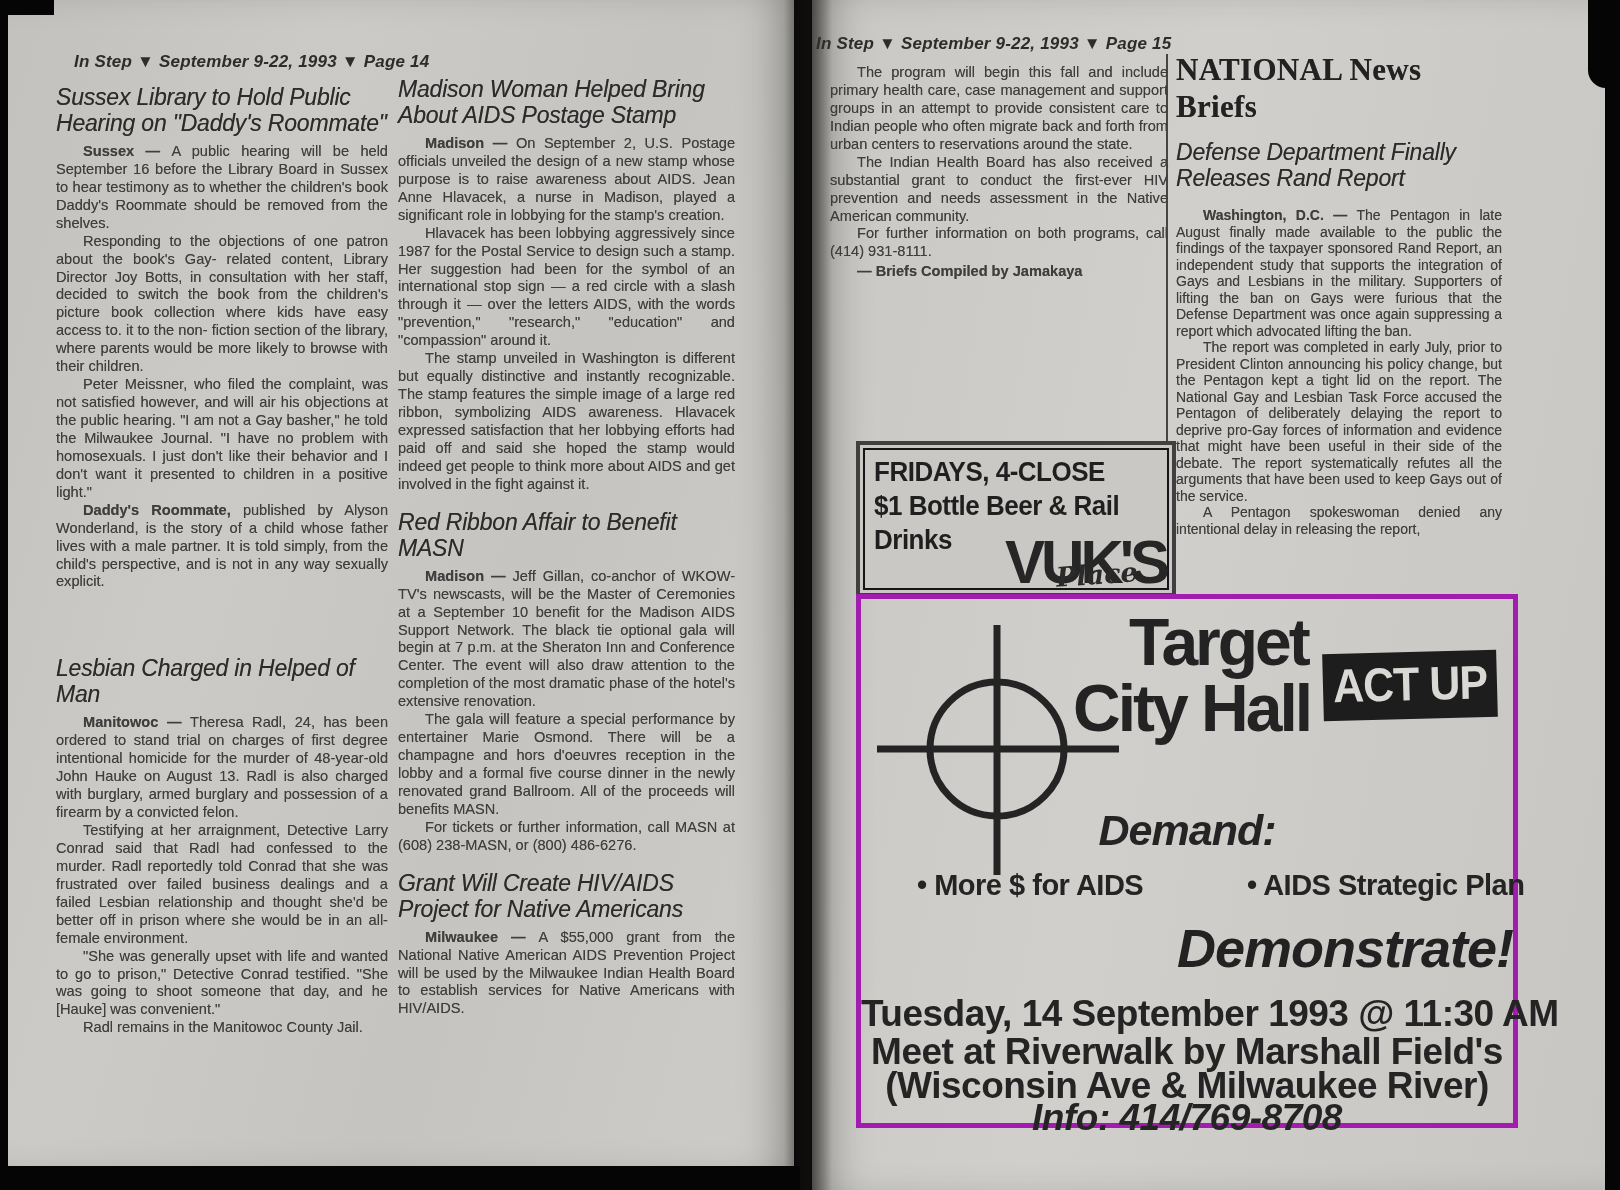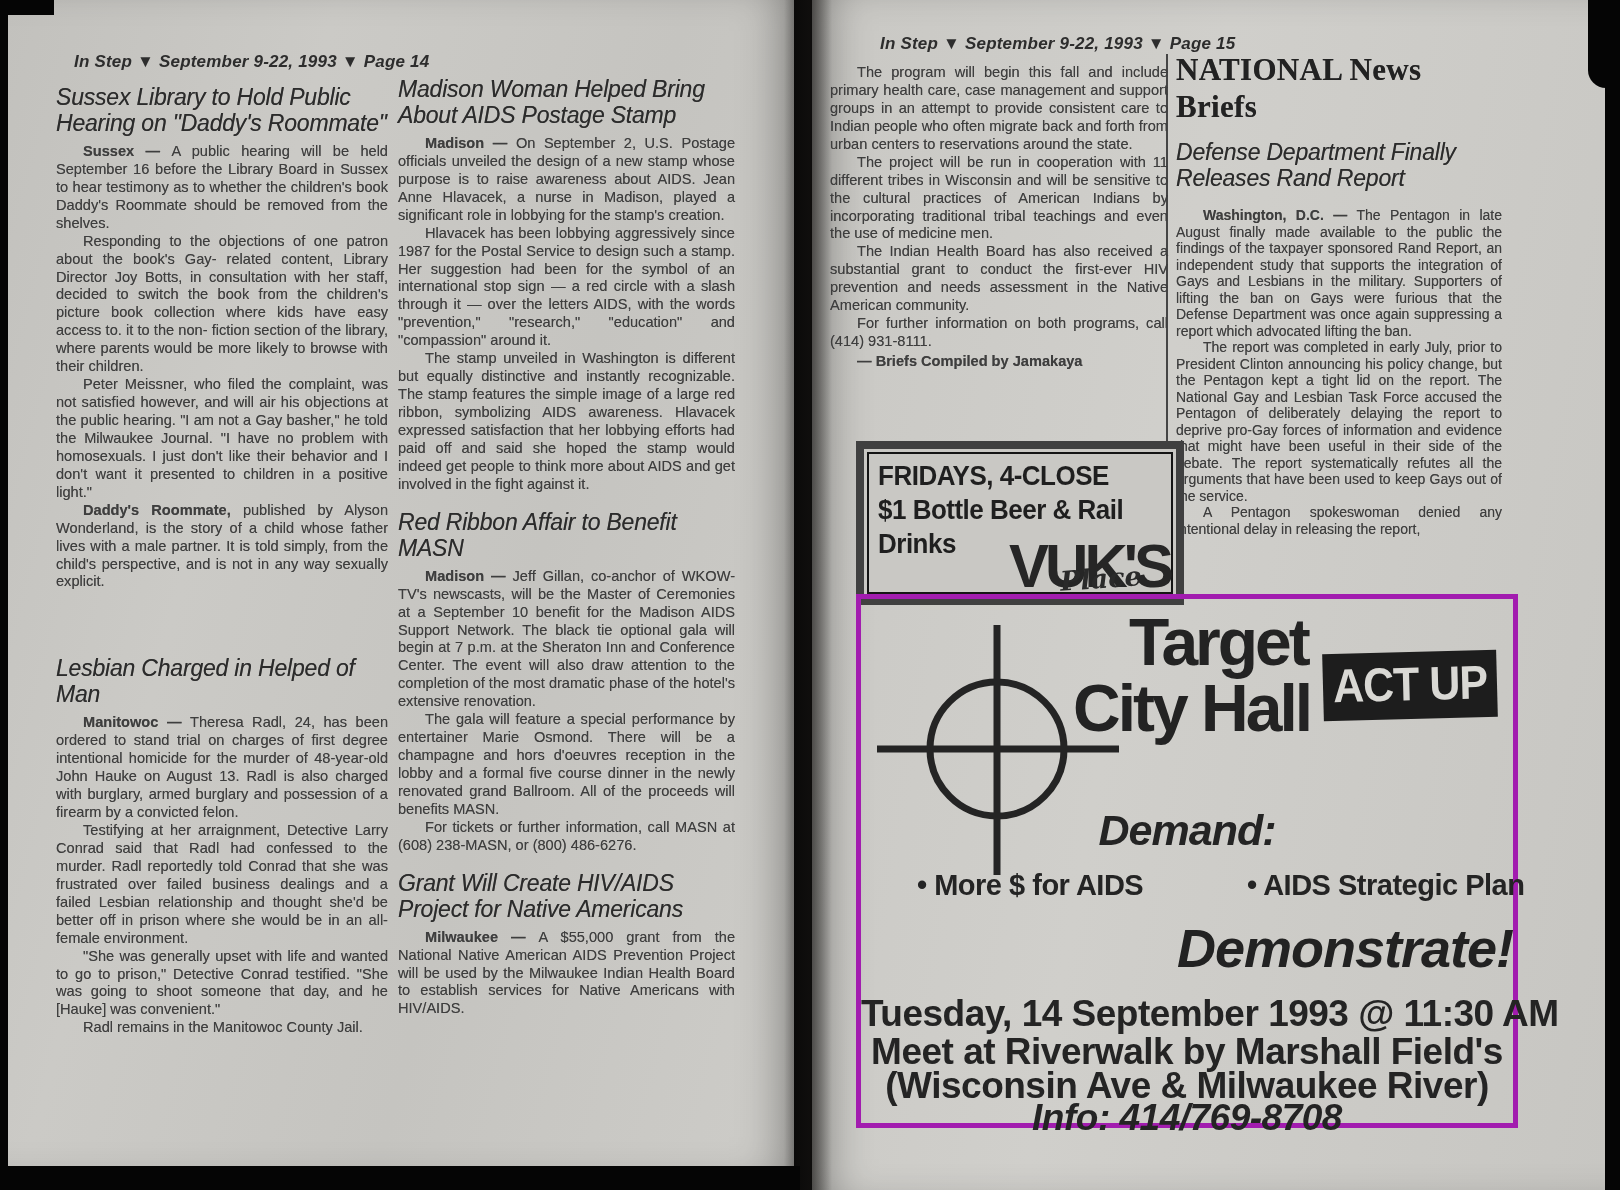--- a/index.html
+++ b/index.html
@@ -28,21 +28,21 @@
   .corner-tl   { left:0; top:0; width:54px; height:15px; }
   .edge-right  { right:0; top:0; width:15px; height:1190px; }
   .corner-tr   { right:0; top:0; width:32px; height:88px; border-radius:0 0 0 18px; }
   .edge-bl     { left:0; top:1166px; width:800px; height:24px; }
 
   .page-hdr {
     position:absolute; z-index:4;
     font-style:italic; font-weight:bold; font-size:17px; color:#2d2d2d; letter-spacing:0.2px;
   }
   #hdr14 { left:74px; top:52px; }
-  #hdr15 { left:880px; top:34px; }
+  #hdr15 { left:816px; top:34px; }
 
   .col {
     position:absolute; z-index:4; text-align:justify; color:#3e3e3e;
     text-shadow:0 0 0.5px rgba(45,45,45,0.55);
   }
   #col1 { left:56px;  top:84px; width:332px; font-size:14.6px; line-height:1.23; }
   #col2 { left:398px; top:76px; width:337px; font-size:14.6px; line-height:1.23; }
   #col3 { left:830px; top:64px; width:338px; font-size:14.6px; line-height:1.23; }
   #col4 { left:1176px; top:52px; width:326px; font-size:14px; line-height:1.18; }
 
@@ -62,21 +62,21 @@
     color:#222; text-align:left; text-indent:0; letter-spacing:0.3px; margin:0 0 14px 0;
   }
   .divider {
     position:absolute; left:1166px; top:54px; width:2px; height:534px;
     background:#454545; z-index:4;
   }
 
   
   #vuks-ad {
     position:absolute; left:856px; top:441px; width:312px; height:148px;
-    border:8px solid #404040; background:#c9c8c4; z-index:5;
+    border:4px solid #404040; background:#c9c8c4; z-index:5;
   }
   .inner-frame { position:absolute; inset:3px; border:2px solid #141414; }
   .vuks-line {
     position:absolute; left:14px; font-weight:bold; font-size:26px;
     color:#1f1f1f; letter-spacing:-0.5px; white-space:nowrap;
     transform:scaleY(1.08); transform-origin:left top;
   }
   #vuks-l1 { top:10px; }
   #vuks-l2 { top:44px; }
   #vuks-l3 { top:78px; }
@@ -181,21 +181,20 @@
     <div class="headline mt">Grant Will Create HIV/AIDS Project for Native Americans</div>
     <p><span class="lead">Milwaukee — </span><span>A $55,000 grant from the National Native American AIDS Prevention Project will be used by the Milwaukee Indian Health Board to establish services for Native Americans with HIV/AIDS.</span></p>
   </div>
 </div>
 
 <div class="page-hdr" id="hdr15">In Step ▼ September 9-22, 1993 ▼ Page 15</div>
 <div class="divider"></div>
 
 <div class="col" id="col3">
   <p><span class="lead"></span><span>The program will begin this fall and include primary health care, case management and support groups in an attempt to provide consistent care to Indian people who often migrate back and forth from urban centers to reservations around the state.</span></p>
-  <p><span class="lead"></span><span>The project will be run in cooperation with 11 different tribes in Wisconsin and will be sensitive to the cultural practices of American Indians by incorporating traditional tribal teachings and even the use of medicine men.</span></p>
   <p><span class="lead"></span><span>The Indian Health Board has also received a substantial grant to conduct the first-ever HIV prevention and needs assessment in the Native American community.</span></p>
   <p><span class="lead"></span><span>For further information on both programs, call (414) 931-8111.</span></p>
   <p class="byline">— Briefs Compiled by Jamakaya</p>
 </div>
 
 <div id="vuks-ad">
   <div class="inner-frame"></div>
   <div class="vuks-line" id="vuks-l1">FRIDAYS, 4-CLOSE</div>
   <div class="vuks-line" id="vuks-l2">$1 Bottle Beer &amp; Rail</div>
   <div class="vuks-line" id="vuks-l3">Drinks</div>

